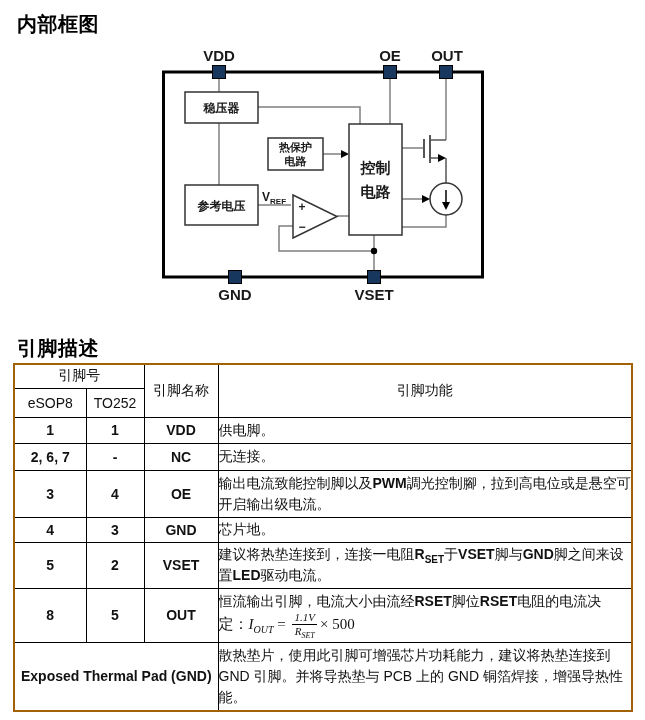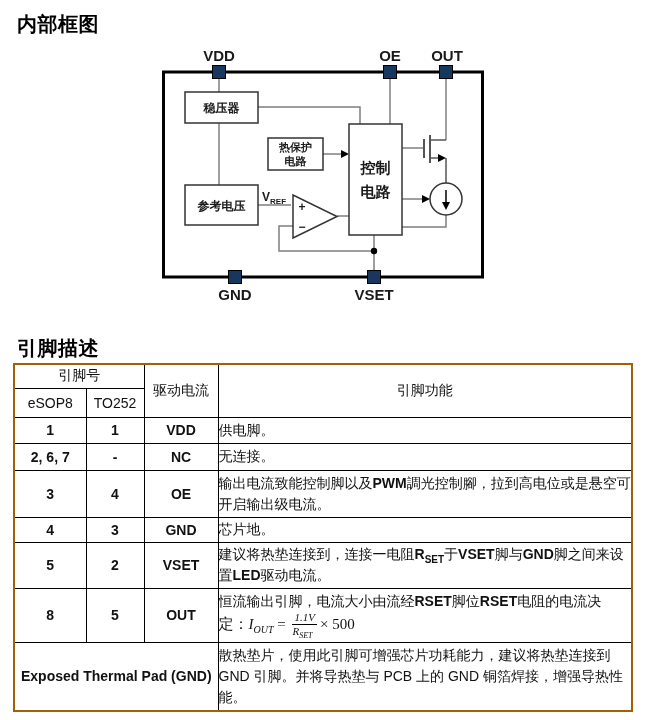--- a/index.html
+++ b/index.html
@@ -29,21 +29,21 @@
   .c-pad-label{text-align:center;font-weight:bold;font-size:14px;}
   .b{font-weight:bold;}
   .c-func sub{font-size:10px;font-weight:bold;line-height:0;}
   .rh1{height:24px;} .rh2{height:29px;}
   .r-vdd{height:26px;} .r-nc{height:27px;} .r-oe{height:47px;}
   .r-gnd{height:25px;} .r-vset{height:46px;} .r-out{height:54px;} .r-pad{height:69px;}
 
   .formula{font-family:Liberation Serif, serif;font-size:15px;white-space:nowrap;}
   .formula .fvar{font-style:italic;}
   .formula sub{font-size:10px;font-style:italic;font-weight:normal;}
-  .frac{display:inline-block;vertical-align:middle;font-size:11px;line-height:1.15;
+  .frac{display:inline-block;vertical-align:middle;text-align:center;font-size:11px;line-height:1.15;
         margin:0 3px;position:relative;top:-1px;}
   .frac .num{display:block;border-bottom:1px solid #000;padding:0 2px;font-style:italic;}
   .frac .den{display:block;font-style:italic;}
   .frac .den sub{font-size:8px;}
 </style>
 </head>
 <body>
 
 <div class="page">
 
@@ -129,21 +129,21 @@
   <table class="pin-table">
     <colgroup>
         <col style="width:72px">
         <col style="width:58px">
         <col style="width:74px">
         <col style="width:414px">
       </colgroup>
     <tbody>
         <tr class="rh1">
       <th colspan="2">引脚号</th>
-      <th rowspan="2">驱动电流</th>
+      <th rowspan="2">引脚名称</th>
       <th rowspan="2">引脚功能</th>
     </tr>
     <tr class="rh2">
       <th class="th-lat">eSOP8</th>
       <th class="th-lat">TO252</th>
     </tr>
 
     <tr class="r-vdd">
       <td class="c-center">1</td>
       <td class="c-center">1</td>

